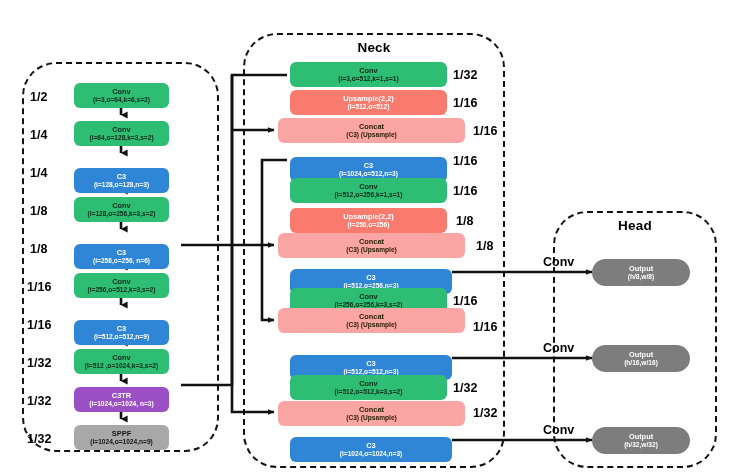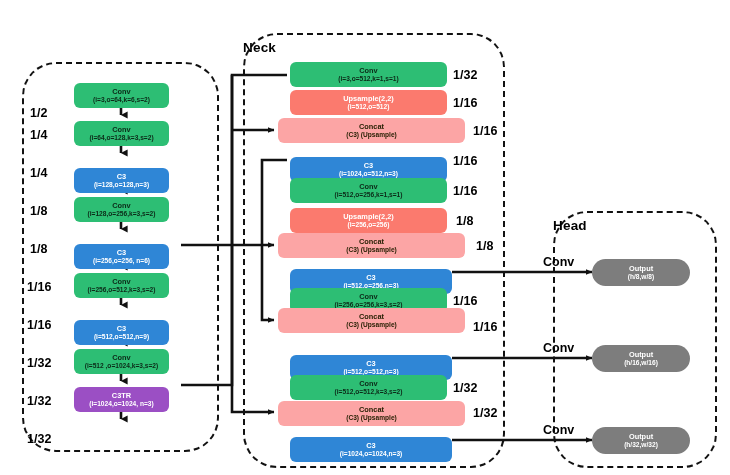--- a/index.html
+++ b/index.html
@@ -2,21 +2,21 @@
 <html><head>
 <meta charset="utf-8">
 <style>
   html,body{margin:0;padding:0;background:#ffffff;}
   body{width:730px;height:475px;position:relative;overflow:hidden;
        font-family:"Liberation Sans","DejaVu Sans",sans-serif;}
   #stage{position:absolute;left:0;top:0;width:730px;height:475px;}
 
   .group{position:absolute;border:2px dashed #111;border-radius:34px;box-sizing:border-box;}
   .group-title{position:absolute;font-weight:bold;font-size:13.5px;color:#000;
-               text-align:left;white-space:nowrap;letter-spacing:.2px;}
+               text-align:center;white-space:nowrap;letter-spacing:.2px;}
 
   .node{position:absolute;box-sizing:border-box;border-radius:6px;
         display:flex;flex-direction:column;align-items:center;justify-content:center;
         line-height:1.06;text-align:center;overflow:hidden;}
   .node .l1{font-size:7.4px;font-weight:600;}
   .node .l2{font-size:6.6px;font-weight:600;margin-top:1px;}
 
   .n-conv  {background:#2dbe74;color:#0c2a18;}
   .n-c3    {background:#2f86d6;color:#ffffff;margin-top:9px;}
   .n-c3tr  {background:#9b4fc4;color:#ffffff;}
@@ -73,21 +73,21 @@
 
     <path d="M232,130 L274,130" stroke="#111" stroke-width="2.6" fill="none" marker-end="url(#ah)"></path>
 
     <path d="M287,160 L262,160 L262,320 L274,320" stroke="#111" stroke-width="2.6" fill="none" marker-end="url(#ah)"></path>
 
     <path d="M452,272 L592,272" stroke="#111" stroke-width="2.6" fill="none" marker-end="url(#ah)"></path>
     <path d="M452,358 L592,358" stroke="#111" stroke-width="2.6" fill="none" marker-end="url(#ah)"></path>
     <path d="M452,440 L592,440" stroke="#111" stroke-width="2.6" fill="none" marker-end="url(#ah)"></path>
   </svg>
 
-  <div class="scale" style="left:30px;top:90px;margin-top:16px;">1/2</div>
+  <div class="scale" style="left:30px;top:90px;">1/2</div>
   <div class="node n-conv" style="left:74px;top:83px;width:95px;height:25px;">
     <span class="l1">Conv</span>
     <span class="l2">(i=3,o=64,k=6,s=2)</span>
   </div>
 
   <div class="scale" style="left:30px;top:128px;">1/4</div>
   <div class="node n-conv" style="left:74px;top:121px;width:95px;height:25px;">
     <span class="l1">Conv</span>
     <span class="l2">(i=64,o=128,k=3,s=2)</span>
   </div>
@@ -128,20 +128,24 @@
     <span class="l2">(i=512 ,o=1024,k=3,s=2)</span>
   </div>
 
   <div class="scale" style="left:27px;top:394px;">1/32</div>
   <div class="node n-c3tr" style="left:74px;top:387px;width:95px;height:25px;">
     <span class="l1">C3TR</span>
     <span class="l2">(i=1024,o=1024, n=3)</span>
   </div>
 
   <div class="scale" style="left:27px;top:432px;">1/32</div>
+  <div class="node n-sppf" style="left:74px;top:425px;width:95px;height:25px;">
+    <span class="l1">SPPF</span>
+    <span class="l2">(i=1024,o=1024,n=9)</span>
+  </div>
 
   <div class="node n-conv" style="left:290px;top:62px;width:157px;height:25px;">
     <span class="l1">Conv</span>
     <span class="l2">(i=3,o=512,k=1,s=1)</span>
   </div>
   <div class="scale" style="left:453px;top:68px;">1/32</div>
 
   <div class="node n-up" style="left:290px;top:90px;width:157px;height:25px;">
     <span class="l1">Upsample(2,2)</span>
     <span class="l2">(i=512,o=512)</span>

